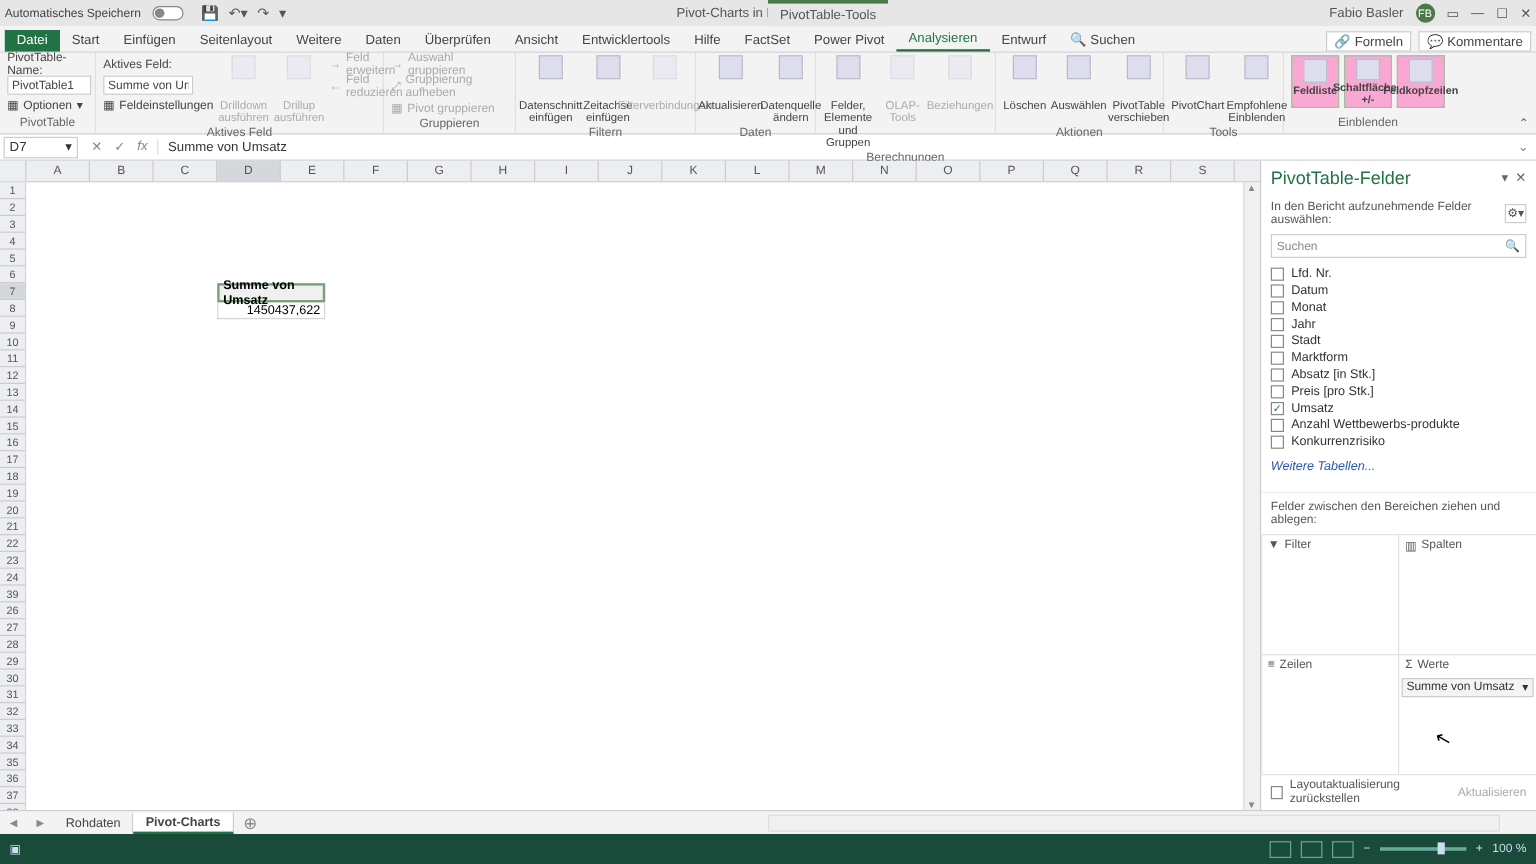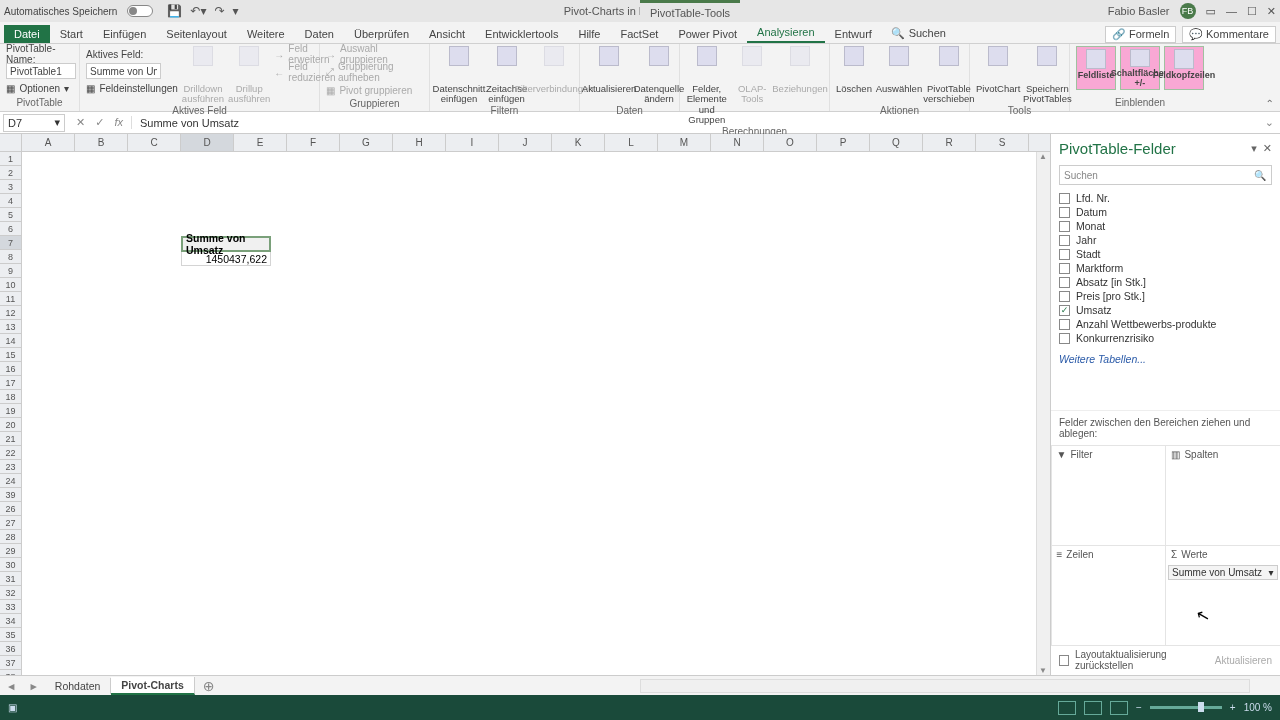--- a/index.html
+++ b/index.html
@@ -265,21 +265,21 @@
       <div class="label">Aktionen</div>
     </div>
     <div class="rgroup" style="width:100px">
       <div class="body">
         <div class="rbtn">
             <div class="ricon"></div>
             <span>PivotChart</span>
           </div>
         <div class="rbtn">
             <div class="ricon"></div>
-            <span>Speichern PivotTables</span>
+            <span>Empfohlene Einblenden</span>
           </div>
       </div>
       <div class="label">Tools</div>
     </div>
     <div class="rgroup" style="width:140px;border-right:none">
       <div class="body einblenden">
         <div class="einbtn on">
             <div class="ricon"></div>
             <span>Feldliste</span>
           </div>
@@ -383,20 +383,24 @@
         <div class="vscroll"></div>
       </div>
     </div>
 
     <div class="pane">
       <div class="pane-hdr">
         <div class="title">PivotTable-Felder</div>
         <div class="ctl">▾</div>
         <div class="ctl">✕</div>
       </div>
+      <div class="pane-sub">
+        <span style="flex:1">In den Bericht aufzunehmende Felder auswählen:</span>
+        <div class="gear">⚙▾</div>
+      </div>
       <div class="search">
         <span>Suchen</span>
         <span>🔍</span>
       </div>
       <div class="fields" id="fields">
           <div class="fld">
             <div class="chk"></div>
             <span>Lfd. Nr.</span>
           </div>
           <div class="fld">

